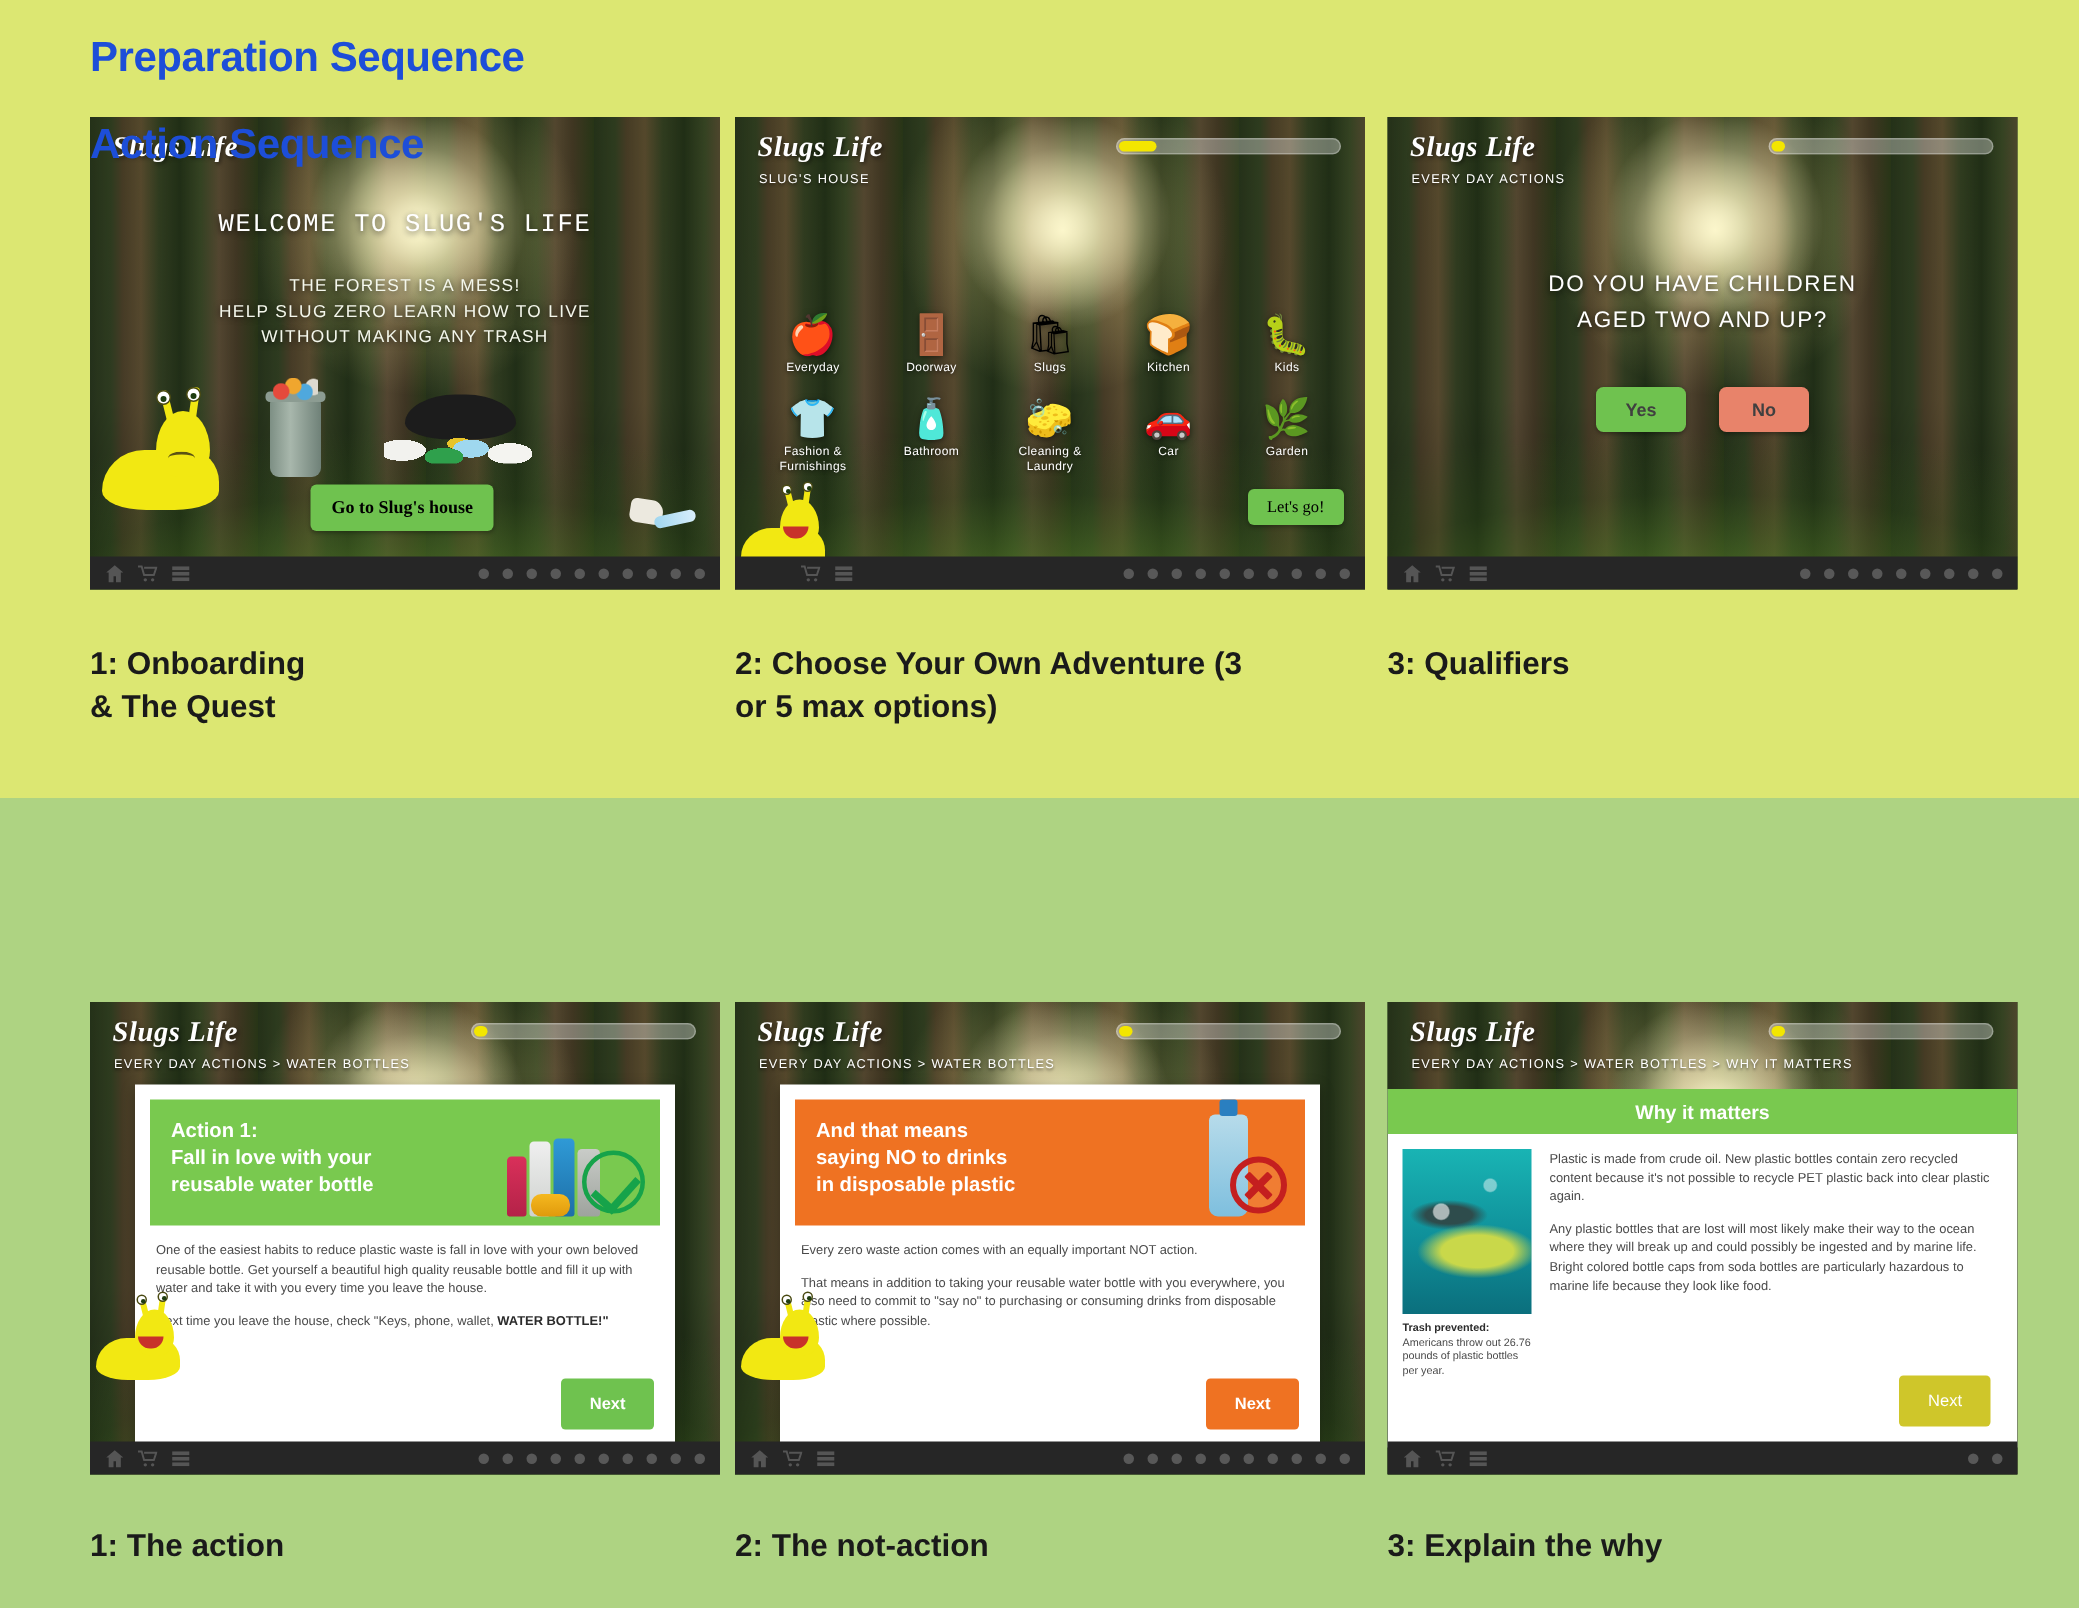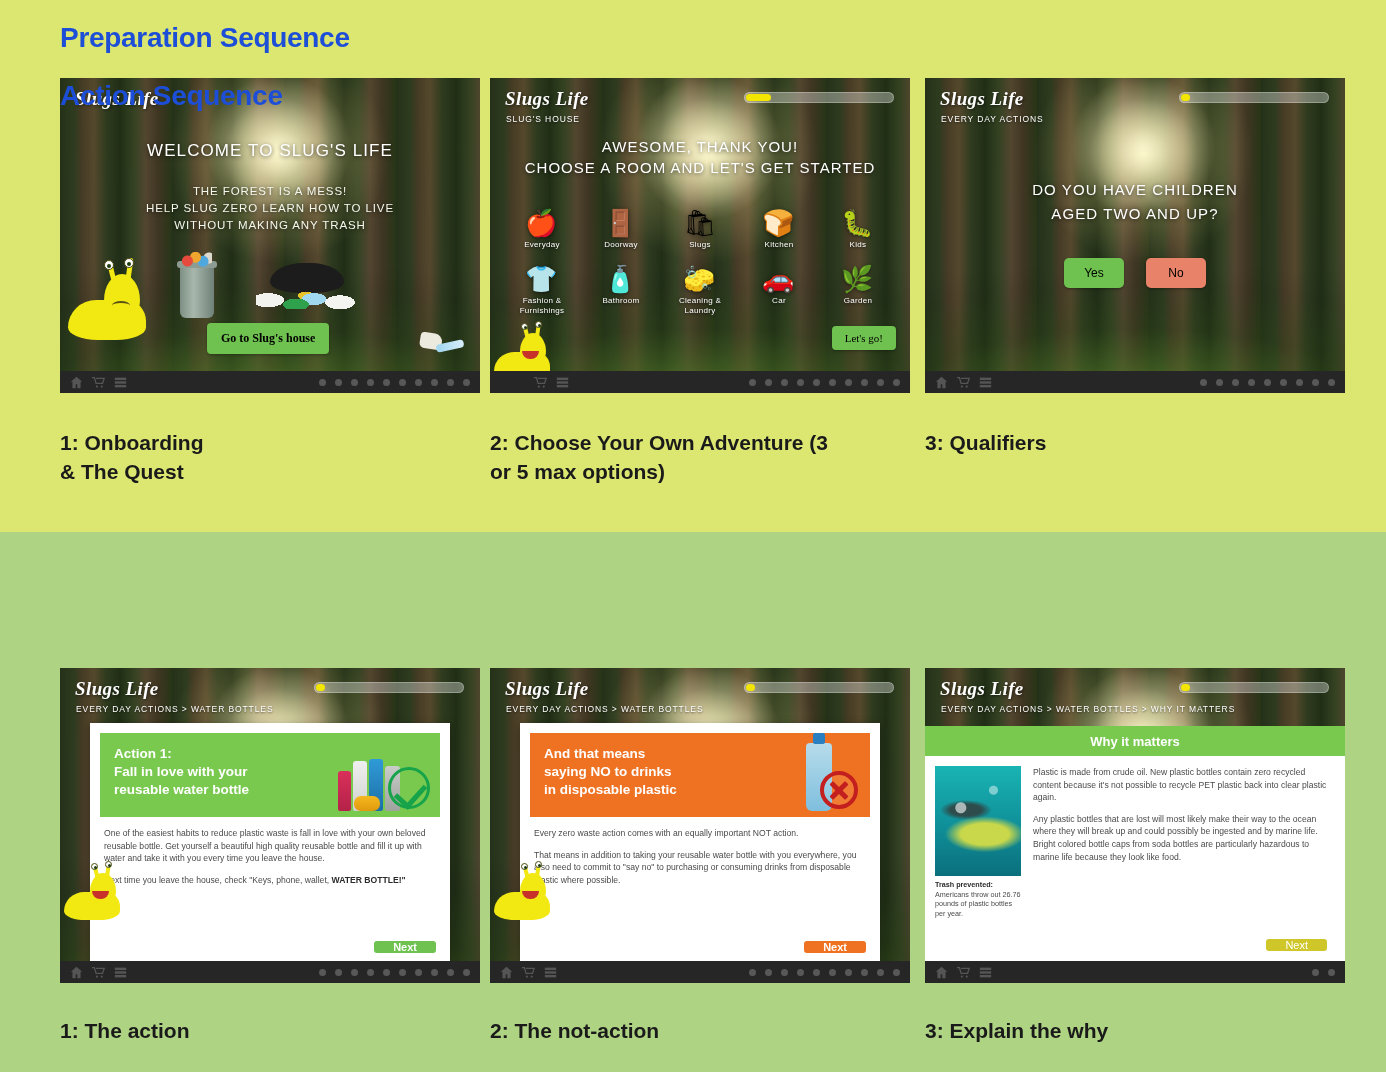--- a/index.html
+++ b/index.html
@@ -94,21 +94,21 @@
     height: 7px; border-radius: 4px;
     background: #f3e600;
   }
   .progress.k-wide .knob { width: 25px; }
   .progress.k-dot  .knob { width: 9px; }
 
   
   .hero-title {
     position: absolute; left: 0; right: 0; top: 63px;
     text-align: center;
-    font-family: Liberation Sans, sans-serif;
+    font-family: Liberation Mono, monospace;
     font-size: 17px; color: #ffffff; letter-spacing: 1.1px;
     text-shadow: 0 1px 4px rgba(0,0,0,0.65);
   }
   .hero-sub {
     position: absolute; left: 0; right: 0; top: 105px;
     text-align: center;
     font-size: 11.5px; color: #f4f7ec; line-height: 17px; letter-spacing: 0.9px;
     text-shadow: 0 1px 4px rgba(0,0,0,0.65);
   }
   .cta-green {
@@ -255,21 +255,21 @@
   
   .q-title {
     position: absolute; left: 0; right: 0; top: 100px;
     text-align: center; color: #fff; font-size: 15px; line-height: 24px;
     letter-spacing: 1.1px;
     text-shadow: 0 1px 4px rgba(0,0,0,0.7);
   }
   .qbtns { position: absolute; left: 0; right: 0; top: 180px; display: flex; justify-content: center; gap: 22px; }
   .btn-yes, .btn-no {
     width: 60px; height: 30px; border: none; border-radius: 5px;
-    color: #000000; font-size: 12px; font-weight: normal; cursor: pointer;
+    color: #404040; font-size: 12px; font-weight: bold; cursor: pointer;
     font-family: "Liberation Sans", sans-serif;
     box-shadow: 0 1px 3px rgba(0,0,0,0.35);
   }
   .btn-yes { background: #6fc24f; }
   .btn-no  { background: #e8836a; }
 
   
   .card {
     position: absolute; left: 30px; right: 30px; top: 55px; bottom: 18px;
     background: #ffffff;
@@ -335,21 +335,21 @@
   .x-ring .x2 { transform: rotate(-45deg); }
 
   .card-body { padding: 10px 14px 0 14px; }
   .card-body p {
     font-size: 8.6px; color: #4a4a4a; line-height: 12.5px; margin-bottom: 9px;
   }
   .card-body p b { color: #2b2b2b; }
   .card-next {
     position: absolute; right: 14px; bottom: 12px;
     border: none; border-radius: 3px; color: #fff;
-    font-size: 11px; font-weight: bold; padding: 0 19px; cursor: pointer;
+    font-size: 11px; font-weight: bold; padding: 11px 19px; cursor: pointer;
     font-family: "Liberation Sans", sans-serif;
   }
   .card-next.green  { background: #6fc24f; }
   .card-next.orange { background: #ef7222; }
   .card-next.yellow { background: #cfc62a; font-weight: normal; }
 
   
   .card3 {
     position: absolute; left: 0; right: 0; top: 58px; bottom: 18px;
     background: #ffffff;
@@ -483,24 +483,20 @@
 </div>
 
 <div class="screen s2">
   <div class="forest"></div>
   <div class="brand">Slugs Life</div>
   <div class="breadcrumb">SLUG'S HOUSE</div>
   <div class="progress k-wide">
       <div class="knob"></div>
     </div>
 
-  <div class="room-title">
-    <div>AWESOME, THANK YOU!</div>
-    <div>CHOOSE A ROOM AND LET'S GET STARTED</div>
-  </div>
 
   <div class="rooms">
     <div class="room-row">
       <div class="room">
         <span class="glyph">🍎</span>
         <span class="lbl">Everyday</span>
       </div>
       <div class="room">
         <span class="glyph">🚪</span>
         <span class="lbl">Doorway</span>

